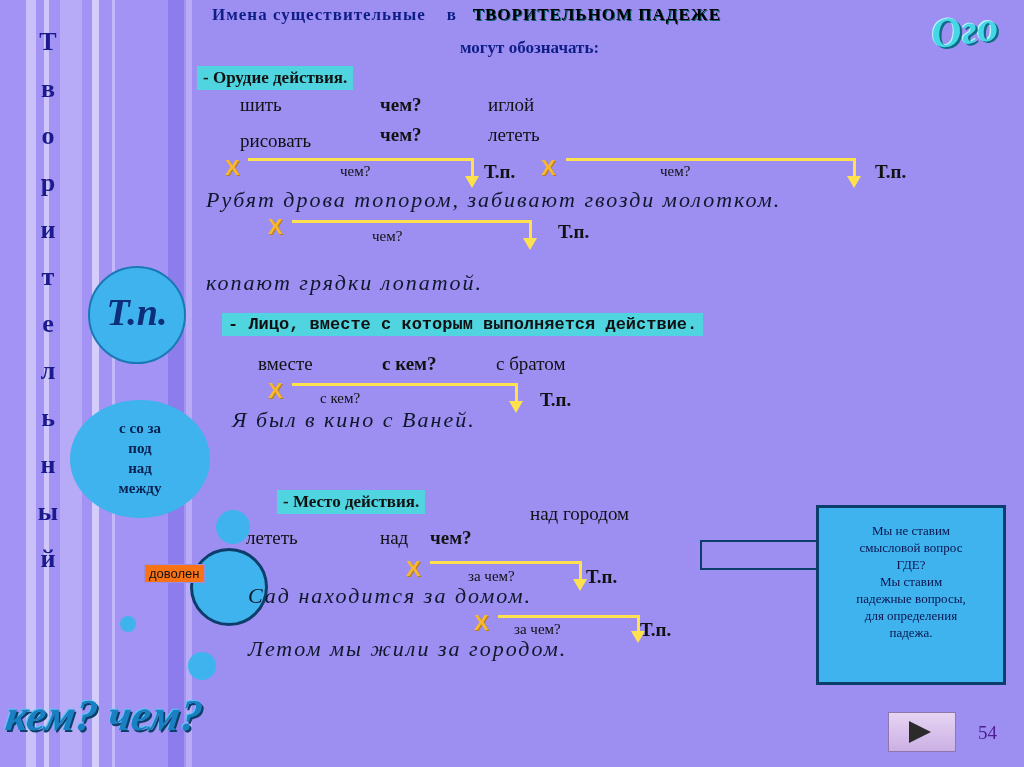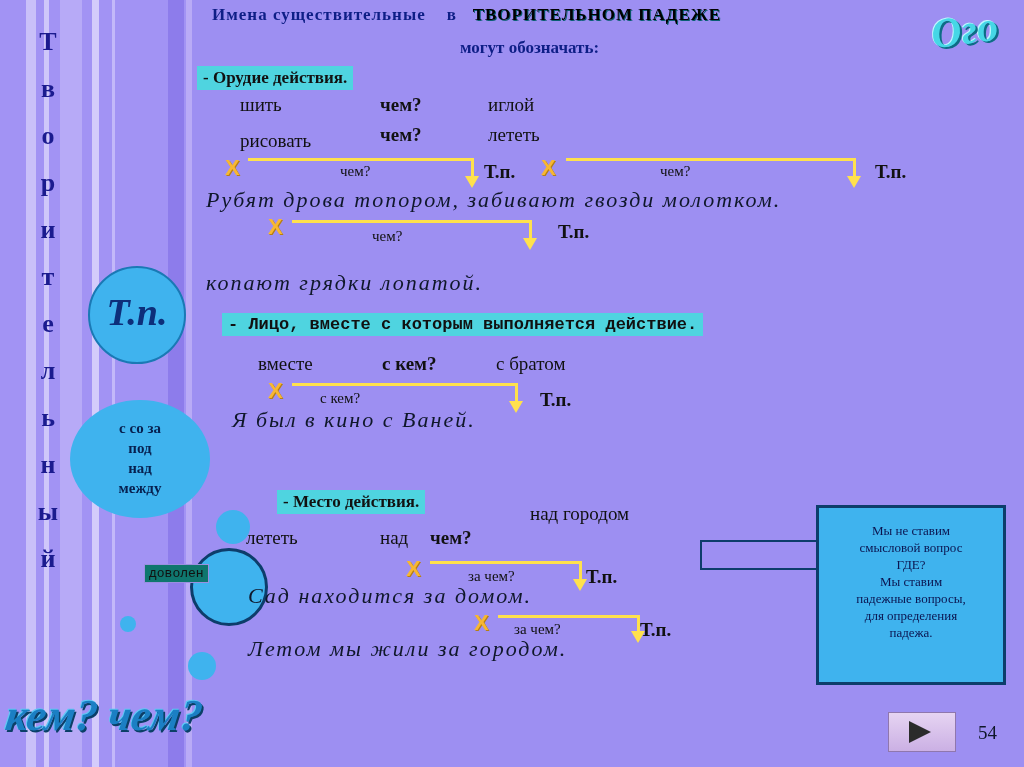--- a/index.html
+++ b/index.html
@@ -50,22 +50,22 @@
   .c-prep{left:70px;top:400px;width:140px;height:118px;background:#3fb3ee;border-radius:50%;}
   .c-prep .lbl{
     position:absolute;left:0;right:0;top:18px;text-align:center;
     font-family:"Liberation Serif",serif;font-weight:bold;font-size:15px;color:#07204f;line-height:20px;
   }
   .c-sm1{left:216px;top:510px;width:34px;height:34px;background:#3fb3ee;}
   .c-sm2{left:188px;top:652px;width:28px;height:28px;background:#3fb3ee;}
   .c-sm3{left:120px;top:616px;width:16px;height:16px;background:#3fb3ee;}
   .c-dov{left:190px;top:548px;width:72px;height:72px;background:#3fb3ee;border:3px solid #0d3d6b;}
   .dov-tag{
-    position:absolute;left:144px;top:564px;background:#0f766e;
-    font-family:Liberation Mono, monospace;font-size:13px;color:#111;padding:1px 4px;
+    position:absolute;left:144px;top:564px;background:#f97316;
+    font-family:Liberation Sans, sans-serif;font-size:13px;color:#111;padding:1px 4px;
     border:1px solid #9a8fe0;
   }
 
   
   .hdr1{
     position:absolute;left:212px;top:4px;width:700px;
     font-family:"Liberation Serif",serif;font-weight:bold;font-size:17px;
     color:#0e1e86;letter-spacing:1px;line-height:22px;
   }
   .hdr1 .teal{color:#000000;text-shadow:1px 1px 0 #0b5e73;}
@@ -126,21 +126,21 @@
   .nextbtn{
     position:absolute;left:888px;top:712px;width:66px;height:38px;
     background:linear-gradient(#e6d4f2,#cbb0e4);border:1px solid #8f77ad;
   }
   .nextbtn .tri{
     position:absolute;left:20px;top:8px;width:0;height:0;
     border-top:11px solid transparent;border-bottom:11px solid transparent;border-left:22px solid #2b2b2b;
   }
   .pageno{
     position:absolute;left:978px;top:722px;
-    font-family:"Liberation Serif",serif;font-size:19px;color:#0f172a;
+    font-family:"Liberation Serif",serif;font-size:19px;color:#4c1d95;
   }
 </style>
 </head>
 <body>
 
 <div class="slide">
 
   <div class="leftband">
     <div class="stripe s1"></div>
     <div class="stripe s2"></div>

